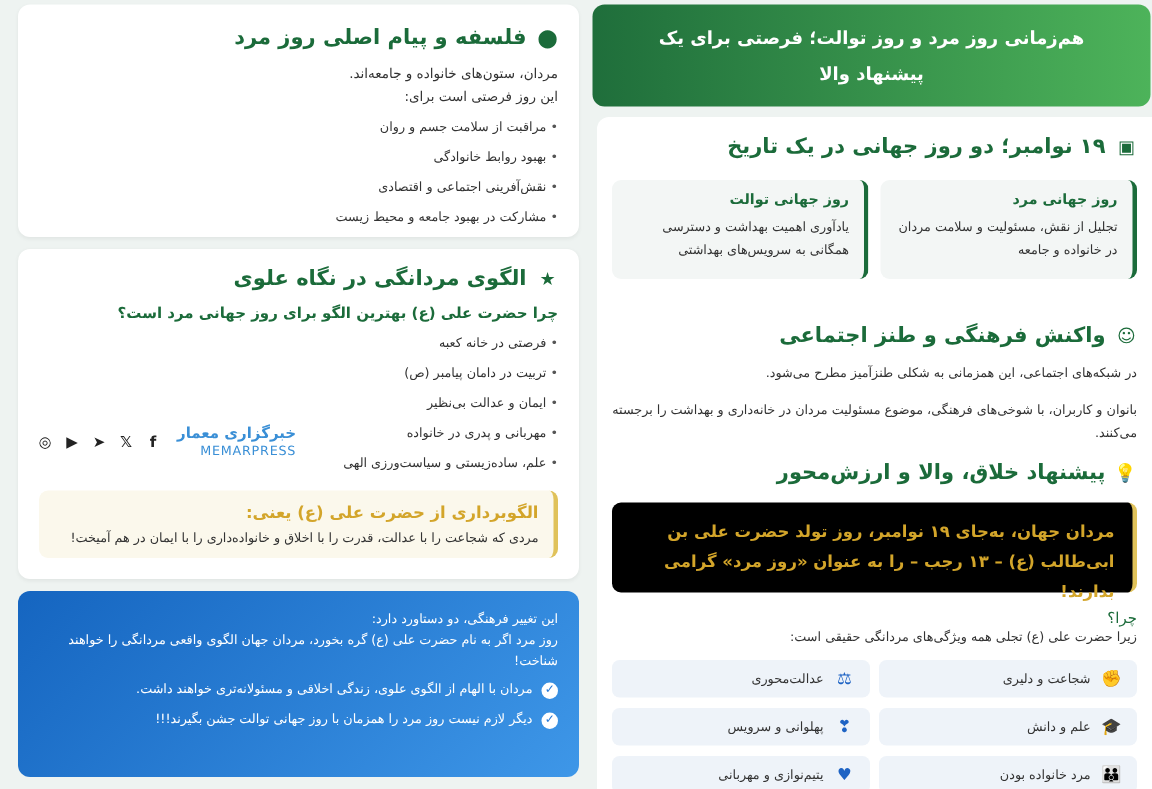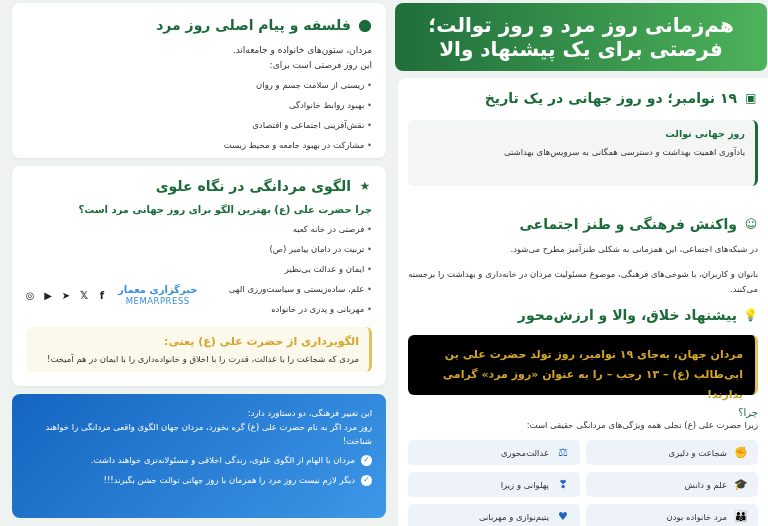--- a/index.html
+++ b/index.html
@@ -17,31 +17,31 @@
 
 #card-philosophy{height:155px;padding-top:14px}
 #card-philosophy .h2{margin-bottom:10px}
 #card-alavi{margin-top:8px;height:220px;position:relative}
 #card-alavi .sub{font-size:10px;font-weight:bold;color:#1b6b3a;margin:10px 0 4px}
 .quote-y{background:#fbf8ec;border-right:3px solid #e0c25a;border-radius:6px;padding:8px 10px;margin:8px 0 0 0}
 .quote-y .qt{font-size:11px;font-weight:bold;color:#d3a52a;margin-bottom:6px}
 .quote-y .qb{font-size:8.5px;color:#333}
 .brand{position:absolute;left:12px;top:118px;display:flex;align-items:center;gap:6px;direction:ltr}
 .brand .soc{font-size:10px;color:#222;width:12px;text-align:center;font-weight:bold}
-.brand .logo{direction:rtl;text-align:center;margin-left:4px}
+.brand .logo{direction:rtl;text-align:right;margin-left:4px}
 .brand .logo .fa{font-size:10px;color:#3a8fd6;font-weight:bold;line-height:12px}
 .brand .logo .en{font-size:8.5px;color:#3a8fd6;font-weight:normal;letter-spacing:.5px;direction:ltr}
 #card-conclusion{margin-top:8px;height:124px;border-radius:8px;background:linear-gradient(135deg,#1565c0 0%,#3e97e8 100%);color:#fff;padding:12px 14px}
 #card-conclusion .h2{color:#fff;font-size:14px;margin-bottom:8px}
 #card-conclusion .p{color:#fff;font-size:8.5px;line-height:14px}
 .chk{list-style:none;font-size:8.5px;color:#fff;margin-top:2px}
 .chk li{line-height:20px;display:flex;align-items:center;gap:6px}
 .chk .ci{width:11px;height:11px;border-radius:50%;background:#fff;color:#2a7bd8;font-size:8px;display:inline-flex;align-items:center;justify-content:center;font-weight:bold}
 
-.hero{position:absolute;left:0;top:3px;width:372px;height:68px;border-radius:8px;background:linear-gradient(90deg,#1f6e3b 0%,#4db35a 100%);color:#fff;font-weight:bold;font-size:20px;line-height:24px;text-align:center;display:flex;align-items:center;justify-content:center;padding:16px 20px}
+.hero{position:absolute;left:0;top:3px;width:372px;height:68px;border-radius:8px;background:linear-gradient(90deg,#1f6e3b 0%,#4db35a 100%);color:#fff;font-weight:bold;font-size:12px;line-height:24px;text-align:center;display:flex;align-items:center;justify-content:center;padding:16px 20px}
 .right-card{position:absolute;left:3px;top:78px;width:370px;height:448px;background:#fff;border-radius:8px 0 0 0;padding:8px 10px 0 10px}
 .sec-title{margin-top:4px}
 .two{display:flex;gap:8px;margin-top:14px}
 .box{flex:1;background:#f3f6f5;border-right:3px solid #1b6b3a;border-radius:6px;padding:8px 10px;height:66px}
 .box .bt{font-size:9.5px;font-weight:bold;color:#1b6b3a;margin-bottom:6px}
 .box .bd{font-size:8.5px;line-height:15px;color:#333}
 #sec-reaction{margin-top:30px}
 #sec-reaction .p{margin-top:10px;font-size:8.5px}
 #sec-proposal{margin-top:10px}
 .quote-g{background:#000000;border-right:3px solid #e0c25a;border-radius:6px;padding:10px 12px;margin-top:12px;height:60px}
@@ -58,39 +58,39 @@
 
 <div class="col-left">
   <div class="card" id="card-philosophy">
     <div class="h2">
       <span class="ic">⬤</span>
       <span>فلسفه و پیام اصلی روز مرد</span>
     </div>
     <div class="p">مردان، ستون‌های خانواده و جامعه‌اند.</div>
     <div class="p">این روز فرصتی است برای:</div>
     <ul class="list">
-      <li>زیستی از سلامت جسم و روان</li>
+      <li>مراقبت از سلامت جسم و روان</li>
       <li>بهبود روابط خانوادگی</li>
       <li>نقش‌آفرینی اجتماعی و اقتصادی</li>
       <li>مشارکت در بهبود جامعه و محیط زیست</li>
     </ul>
   </div>
 
   <div class="card" id="card-alavi">
     <div class="h2">
       <span class="ic">★</span>
       <span>الگوی مردانگی در نگاه علوی</span>
     </div>
     <div class="sub">چرا حضرت علی (ع) بهترین الگو برای روز جهانی مرد است؟</div>
     <ul class="list">
       <li>فرصتی در خانه کعبه</li>
       <li>تربیت در دامان پیامبر (ص)</li>
       <li>ایمان و عدالت بی‌نظیر</li>
+      <li>مهربانی و پدری در خانواده</li>
       <li>علم، ساده‌زیستی و سیاست‌ورزی الهی</li>
-      <li>مهربانی و پدری در خانواده</li>
     </ul>
     <div class="quote-y">
       <div class="qt">الگوبرداری از حضرت علی (ع) یعنی:</div>
       <div class="qb">مردی که شجاعت را با عدالت، قدرت را با اخلاق و خانواده‌داری را با ایمان در هم آمیخت!</div>
     </div>
     <div class="brand">
       <span class="soc">◎</span>
       <span class="soc">▶</span>
       <span class="soc">➤</span>
       <span class="soc">𝕏</span>
@@ -123,20 +123,24 @@
     <span>هم‌زمانی روز مرد و روز توالت؛ فرصتی برای یک پیشنهاد والا</span>
   </div>
   <div class="right-card">
     <div id="sec-date">
       <div class="h2 sec-title">
         <span class="ic">▣</span>
         <span>۱۹ نوامبر؛ دو روز جهانی در یک تاریخ</span>
       </div>
       <div class="two">
         <div class="box">
+          <div class="bt">روز جهانی مرد</div>
+          <div class="bd">تجلیل از نقش، مسئولیت و سلامت مردان در خانواده و جامعه</div>
+        </div>
+        <div class="box">
           <div class="bt">روز جهانی توالت</div>
           <div class="bd">یادآوری اهمیت بهداشت و دسترسی همگانی به سرویس‌های بهداشتی</div>
         </div>
       </div>
     </div>
 
     <div id="sec-reaction">
       <div class="h2">
         <span class="ic">☺</span>
         <span>واکنش فرهنگی و طنز اجتماعی</span>
@@ -165,21 +169,21 @@
         <div class="gi">
             <span class="gic">⚖</span>
             <span>عدالت‌محوری</span>
           </div>
         <div class="gi">
             <span class="gic">🎓</span>
             <span>علم و دانش</span>
           </div>
         <div class="gi">
             <span class="gic">❣</span>
-            <span>پهلوانی و زیرا</span>
+            <span>پهلوانی و سرویس</span>
           </div>
         <div class="gi">
             <span class="gic">👪</span>
             <span>مرد خانواده بودن</span>
           </div>
         <div class="gi">
             <span class="gic">♥</span>
             <span>یتیم‌نوازی و مهربانی</span>
           </div>
       </div>

